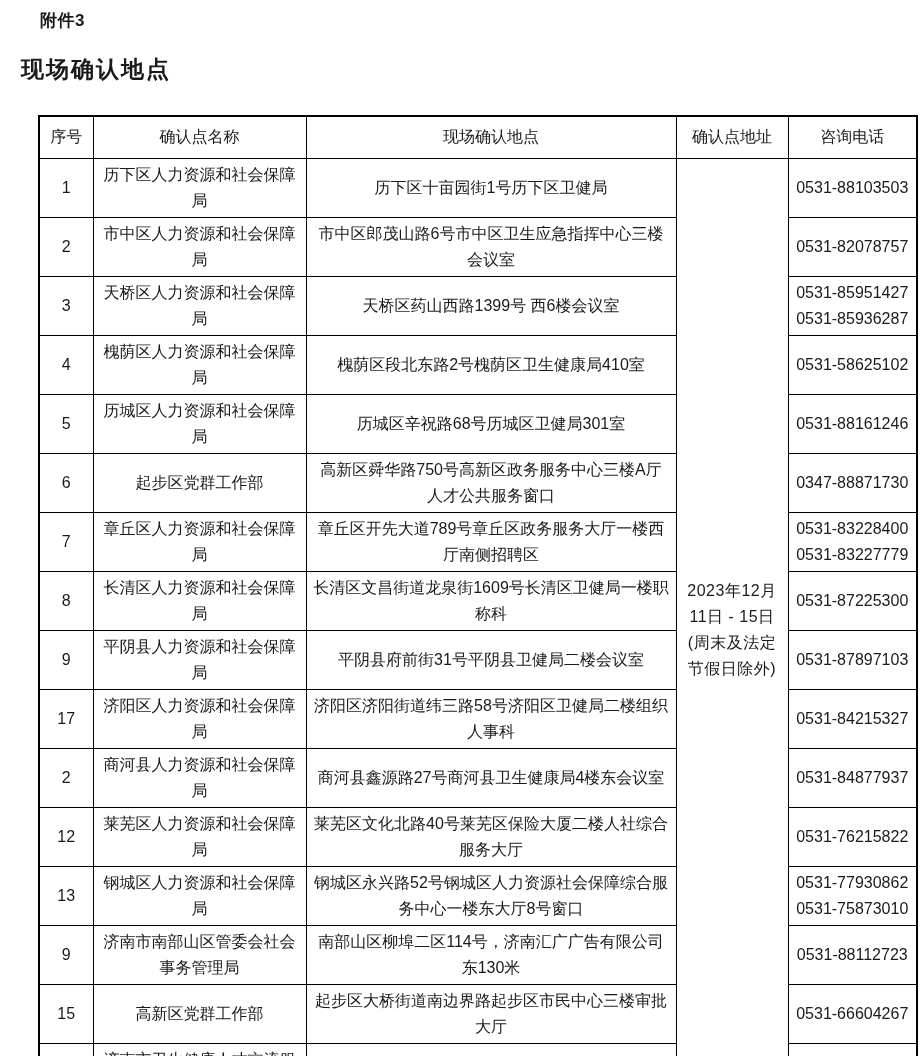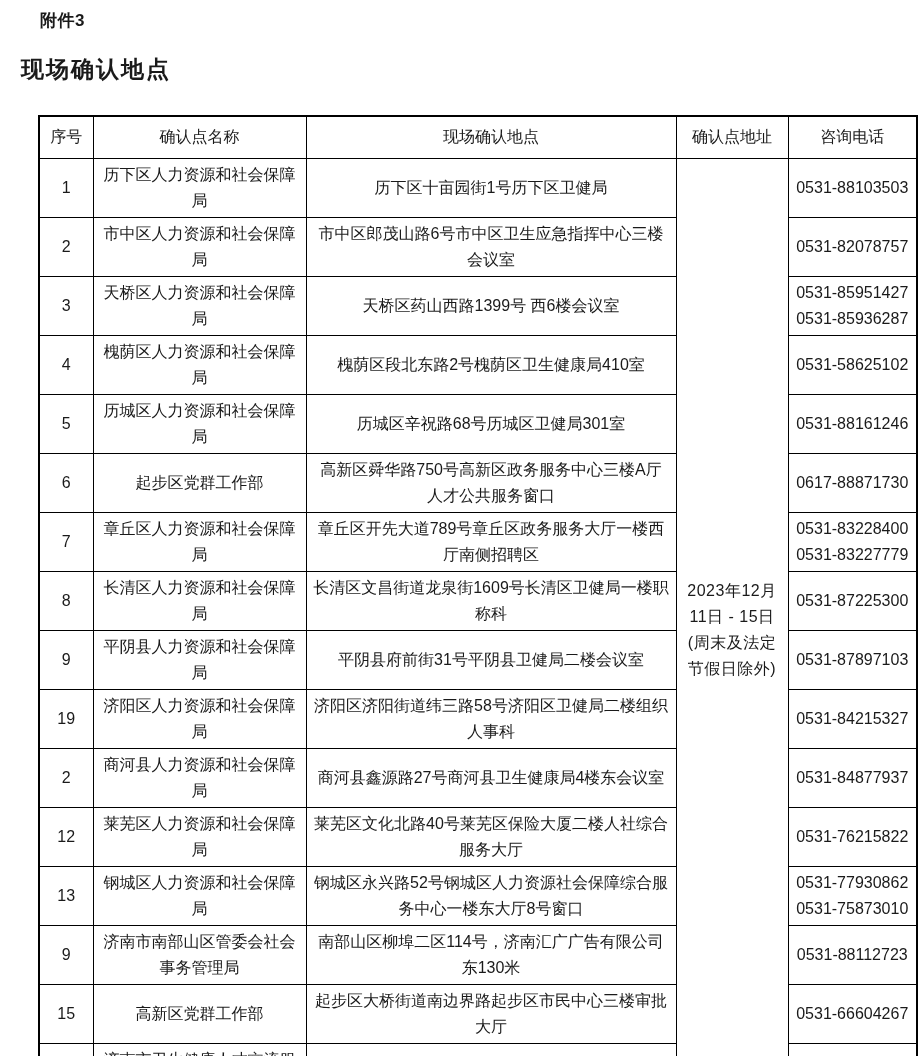--- a/index.html
+++ b/index.html
@@ -105,21 +105,21 @@
       <tr>
         <td>5</td>
         <td>历城区人力资源和社会保障局</td>
         <td>历城区辛祝路68号历城区卫健局301室</td>
         <td>0531-88161246</td>
       </tr>
       <tr>
         <td>6</td>
         <td>起步区党群工作部</td>
         <td>高新区舜华路750号高新区政务服务中心三楼A厅人才公共服务窗口</td>
-        <td>0617-88871730</td>
+        <td>0347-88871730</td>
       </tr>
       <tr>
         <td>7</td>
         <td>章丘区人力资源和社会保障局</td>
         <td>章丘区开先大道789号章丘区政务服务大厅一楼西厅南侧招聘区</td>
         <td>0531-83228400
 0531-83227779</td>
       </tr>
       <tr>
         <td>8</td>
@@ -127,21 +127,21 @@
         <td>长清区文昌街道龙泉街1609号长清区卫健局一楼职称科</td>
         <td>0531-87225300</td>
       </tr>
       <tr>
         <td>9</td>
         <td>平阴县人力资源和社会保障局</td>
         <td>平阴县府前街31号平阴县卫健局二楼会议室</td>
         <td>0531-87897103</td>
       </tr>
       <tr>
-        <td>19</td>
+        <td>17</td>
         <td>济阳区人力资源和社会保障局</td>
         <td>济阳区济阳街道纬三路58号济阳区卫健局二楼组织人事科</td>
         <td>0531-84215327</td>
       </tr>
       <tr>
         <td>2</td>
         <td>商河县人力资源和社会保障局</td>
         <td>商河县鑫源路27号商河县卫生健康局4楼东会议室</td>
         <td>0531-84877937</td>
       </tr>

